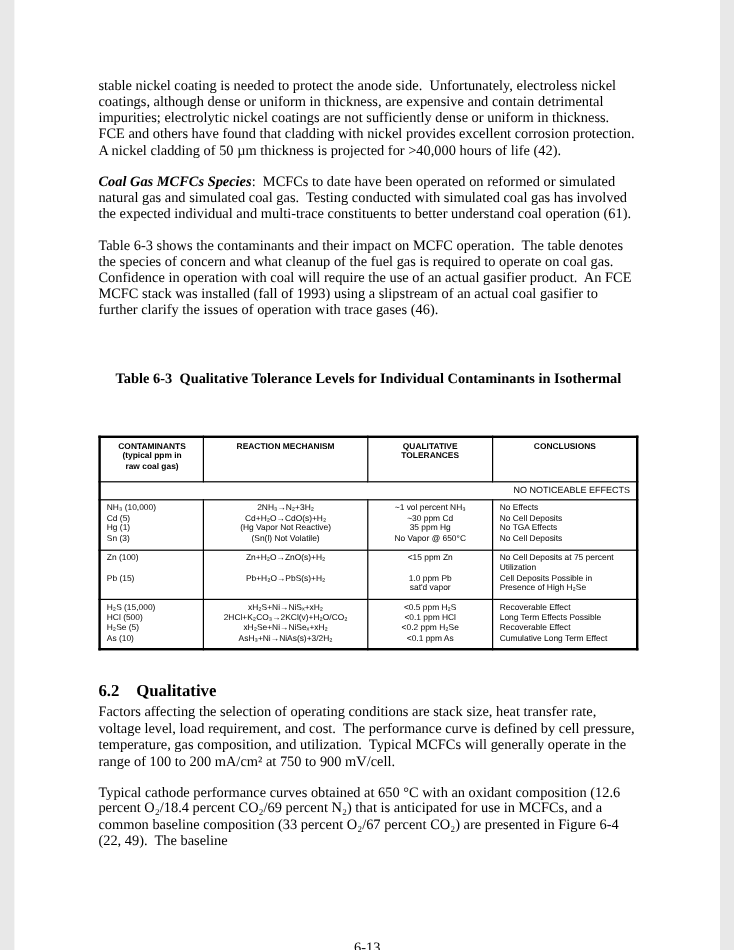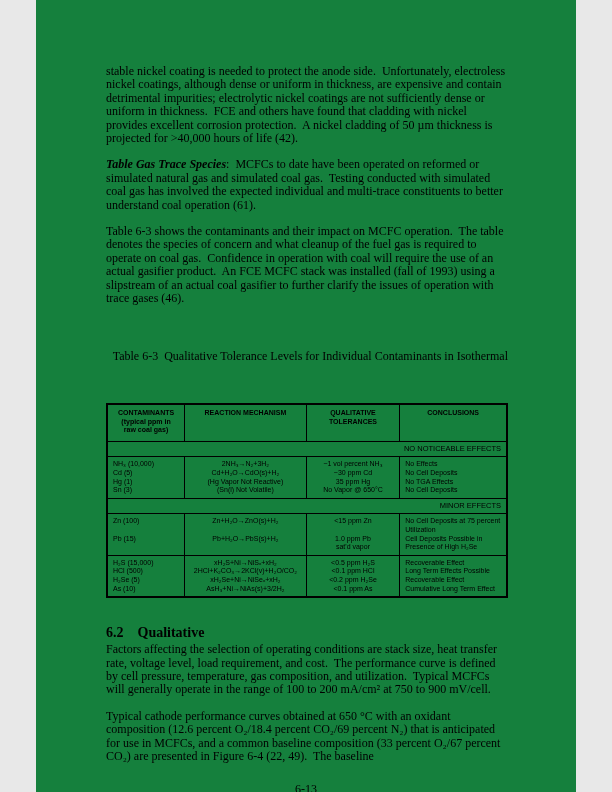--- a/index.html
+++ b/index.html
@@ -1,42 +1,42 @@
 <!DOCTYPE html>
 <html><head>
 <meta charset="utf-8">
 <style>
   html, body { margin: 0; padding: 0; background: #e8e8e8; }
   .page {
     position: relative;
-    width: 540px;
+    width: 588px;
     height: 792px;
     margin: 0 auto;
-    background: #15803d;
+    background: #ffffff;
     color: #000000;
     font-family: "Liberation Serif", "DejaVu Serif", serif;
     overflow: hidden;
   }
   .content { padding: 65px 68px 0 70px; }
 
   p.body {
     margin: 0 0 13px 0;
     font-size: 12px;
     line-height: 13.4px;
     white-space: pre-wrap;
     text-align: left;
   }
   .lead-in { font-weight: bold; font-style: italic; }
 
   .table-title {
     margin: 17px 0 13px 0;
-    font-weight: normal;
+    font-weight: bold;
     font-size: 12px;
     line-height: 13.5px;
-    text-align: right;
+    text-align: center;
     white-space: pre-wrap;
   }
 
   table.contaminants {
     width: 100%;
     border-collapse: collapse;
     border: 2px solid #000;
     table-layout: fixed;
     font-family: "Liberation Sans", "DejaVu Sans", sans-serif;
     font-size: 7px;
@@ -81,21 +81,21 @@
   }
 </style>
 </head>
 <body>
 
 <div class="page">
   <div class="content">
 
     <p class="body">stable nickel coating is needed to protect the anode side.  Unfortunately, electroless nickel coatings, although dense or uniform in thickness, are expensive and contain detrimental impurities; electrolytic nickel coatings are not sufficiently dense or uniform in thickness.  FCE and others have found that cladding with nickel provides excellent corrosion protection.  A nickel cladding of 50 µm thickness is projected for &gt;40,000 hours of life (42).</p>
 
-    <p class="body"><span class="lead-in">Table Gas Trace Species</span><span>:  MCFCs to date have been operated on reformed or simulated natural gas and simulated coal gas.  Testing conducted with simulated coal gas has involved the expected individual and multi-trace constituents to better understand coal operation (61).</span></p>
+    <p class="body"><span class="lead-in">Coal Gas MCFCs Species</span><span>:  MCFCs to date have been operated on reformed or simulated natural gas and simulated coal gas.  Testing conducted with simulated coal gas has involved the expected individual and multi-trace constituents to better understand coal operation (61).</span></p>
 
     <p class="body">Table 6-3 shows the contaminants and their impact on MCFC operation.  The table denotes the species of concern and what cleanup of the fuel gas is required to operate on coal gas.  Confidence in operation with coal will require the use of an actual gasifier product.  An FCE MCFC stack was installed (fall of 1993) using a slipstream of an actual coal gasifier to further clarify the issues of operation with trace gases (46).</p>
 
     <div class="table-title">
       <div>Table 6-3  Qualitative Tolerance Levels for Individual Contaminants in Isothermal</div>
     </div>
 
     <table class="contaminants">
       <colgroup>
         <col style="width:19.4%">
@@ -128,23 +128,20 @@
 (Hg Vapor Not Reactive)
 (Sn(l) Not Volatile)</td>
           <td class="center">~1 vol percent NH₃
 ~30 ppm Cd
 35 ppm Hg
 No Vapor @ 650°C</td>
           <td>No Effects
 No Cell Deposits
 No TGA Effects
 No Cell Deposits</td>
-        </tr>
-        <tr>
-          <td class="section-row" colspan="4">MINOR EFFECTS</td>
         </tr>
         <tr>
           <td>Zn (100)
 
 Pb (15)</td>
           <td class="center">Zn+H₂O→ZnO(s)+H₂
 
 Pb+H₂O→PbS(s)+H₂</td>
           <td class="center">&lt;15 ppm Zn
 

